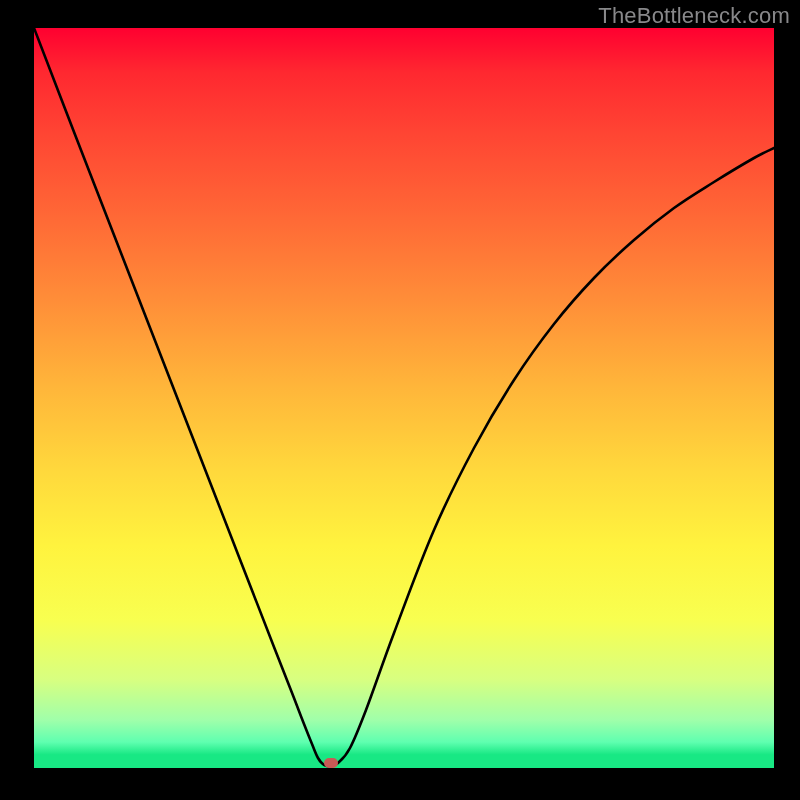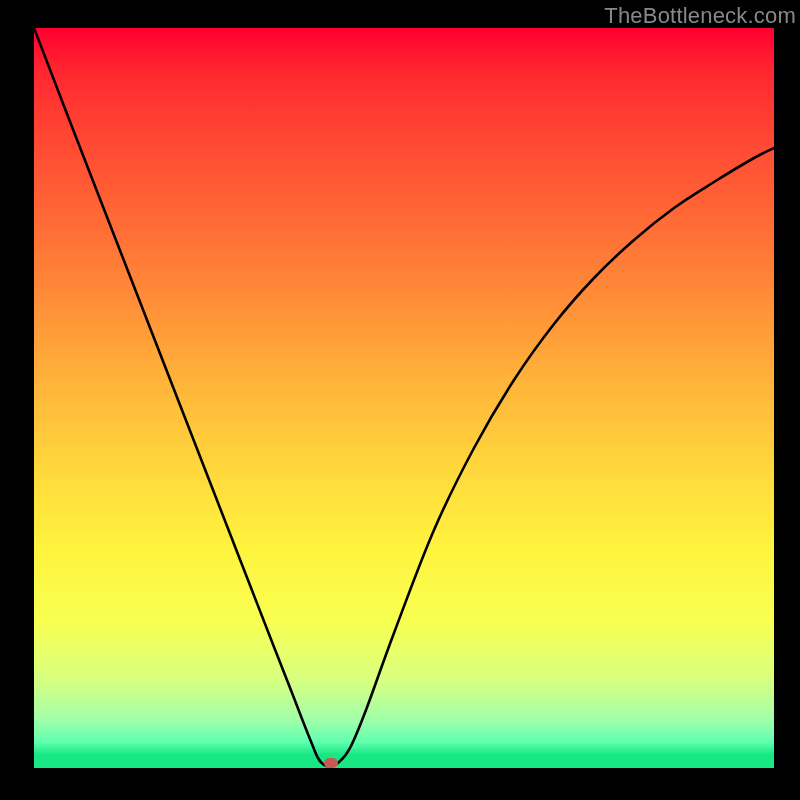--- a/index.html
+++ b/index.html
@@ -43,21 +43,21 @@
     position: absolute;
     width: 14px;
     height: 10px;
     border-radius: 5px;
     background: #c85a56;
     transform: translate(-50%, -50%);
   }
   .watermark {
     position: absolute;
     top: 3px;
-    right: 4px;
+    right: 10px;
     font-family: Arial, Helvetica, sans-serif;
     font-size: 22px;
     color: #88888a;
     letter-spacing: 0.2px;
   }
 </style>
 </head>
 <body>
 
 <div class="frame">

